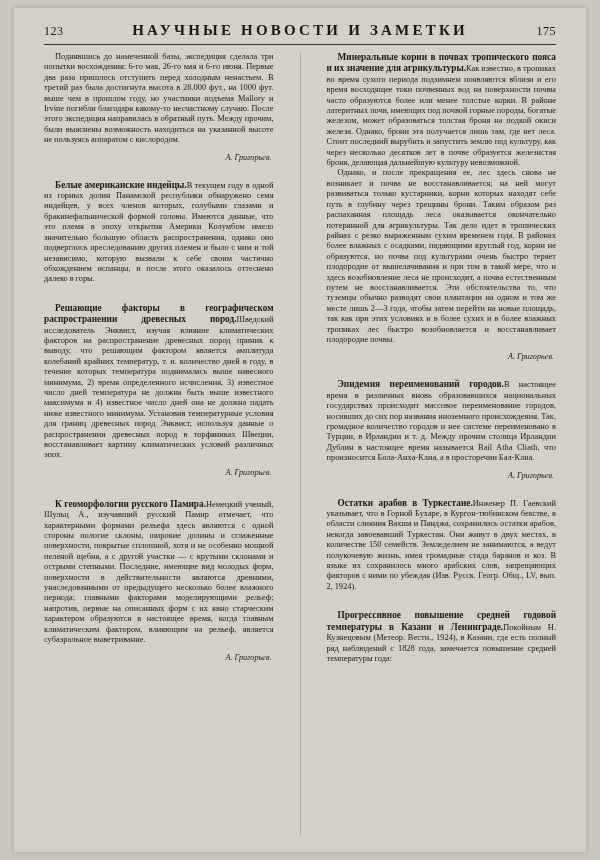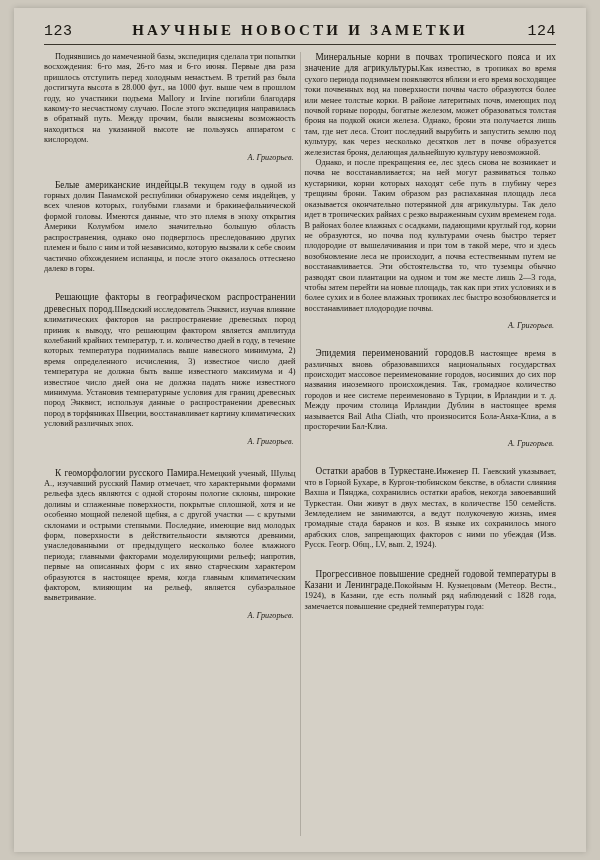--- a/index.html
+++ b/index.html
@@ -29,22 +29,22 @@
     position: absolute;
     left: 30px;
     right: 30px;
     top: 14px;
     height: 22px;
     display: flex;
     align-items: baseline;
     justify-content: space-between;
   }
   .head .hnum {
-    font-size: 15px;
-    font-family: Liberation Mono, monospace;
+    font-size: 12px;
+    font-family: Liberation Serif, serif;
     letter-spacing: 0.5px;
   }
   .head .htitle {
     font-size: 15px;
     letter-spacing: 3.2px;
     font-weight: bold;
   }
   .rule {
     position: absolute;
     left: 30px;
@@ -52,21 +52,21 @@
     top: 36px;
     border-top: 1px solid #3a352c;
   }
   .cols {
     position: absolute;
     left: 30px;
     right: 30px;
     top: 44px;
     bottom: 16px;
     display: flex;
-    gap: 4px;
+    gap: 26px;
   }
   .col {
     width: 259px;
     display: flex;
     flex-direction: column;
   }
   .vrule {
     width: 0;
     border-left: 1px solid #6d675c;
     opacity: 0.35;
@@ -80,21 +80,21 @@
     font-size: 8.4px;
     line-height: 10.4px;
     text-indent: 11px;
     hyphens: auto;
     word-spacing: -0.2px;
   }
   .art p.run-on {
     text-indent: 11px;
   }
   .art .title {
-    font-weight: normal;
+    font-weight: bold;
     font-size: 9.3px;
     margin-top: 8px;
   }
   .sig {
     text-align: right;
     font-size: 8.2px;
     font-style: italic;
     margin-top: 7px;
     margin-right: 2px;
   }
@@ -103,21 +103,21 @@
 </style>
 </head>
 <body>
 
 <div class="page">
   <div class="paper">
 
     <div class="head">
       <div class="hnum">123</div>
       <div class="htitle">НАУЧНЫЕ НОВОСТИ И ЗАМЕТКИ</div>
-      <div class="hnum">124</div>
+      <div class="hnum">175</div>
     </div>
     <div class="rule"></div>
 
     <div class="cols">
 
       <div class="col">
 
         <div class="art">
           <p>Поднявшись до намеченной базы, экспедиция сделала три попытки восхождения: 6-го мая, 26-го мая и 6-го июня. Первые два раза пришлось отступить перед холодным ненастьем. В третий раз была достигнута высота в 28.000 фут., на 1000 фут. выше чем в прошлом году, но участники подъема Mallory и Irvine погибли благодаря какому-то несчастному случаю. После этого экспедиция направилась в обратный путь. Между прочим, были выяснены возможность находиться на указанной высоте не пользуясь аппаратом с кислородом.</p>
           <div class="sig">А. Григорьев.</div>

